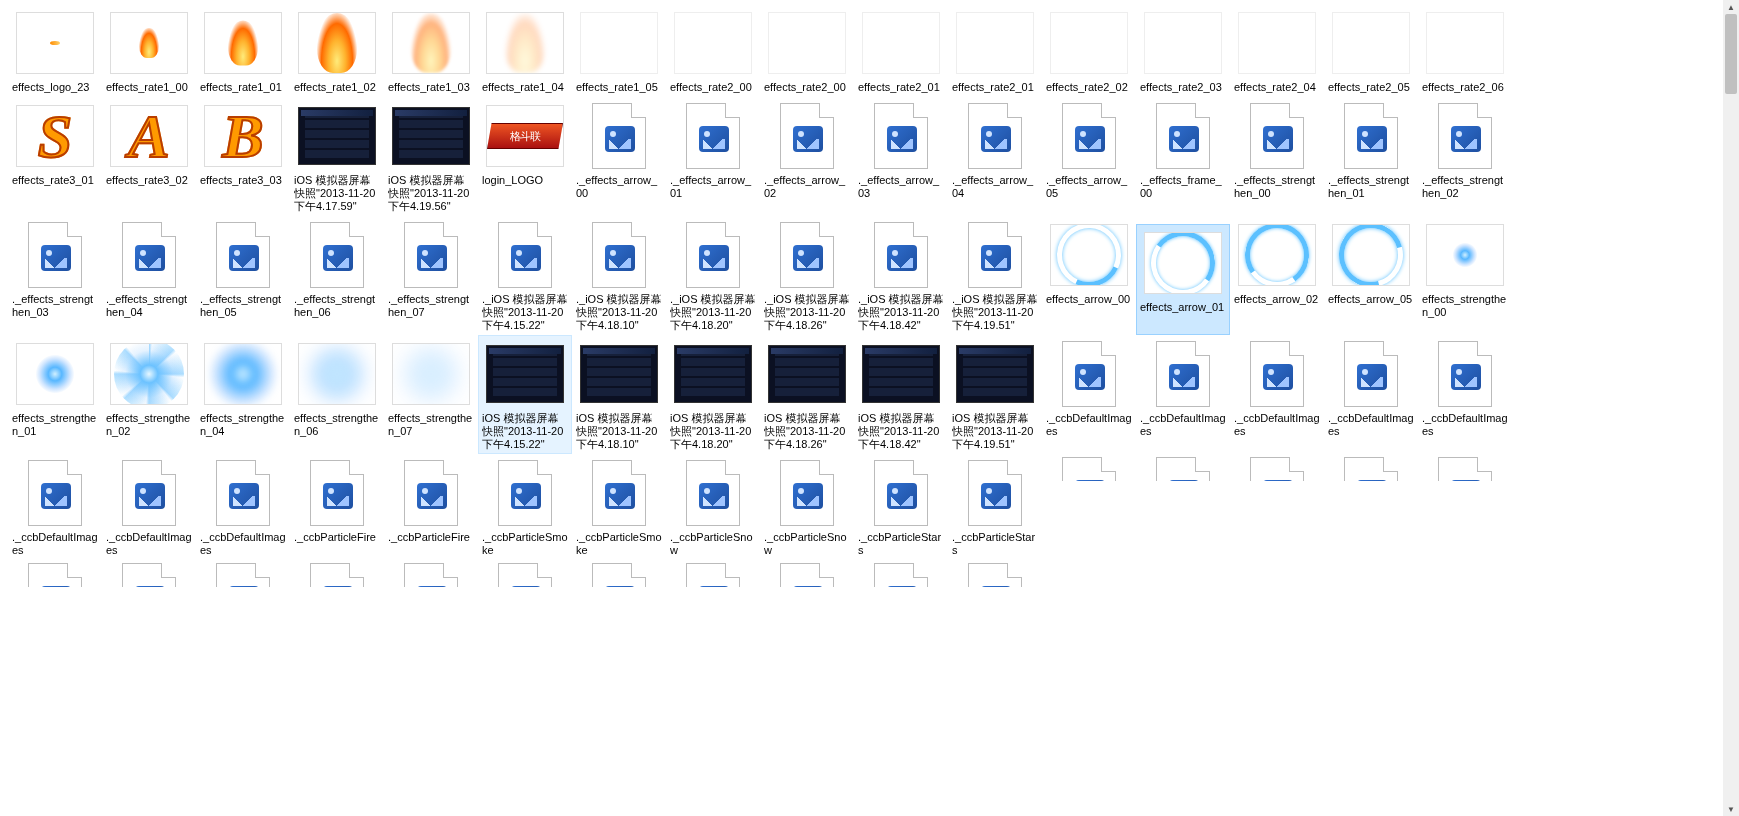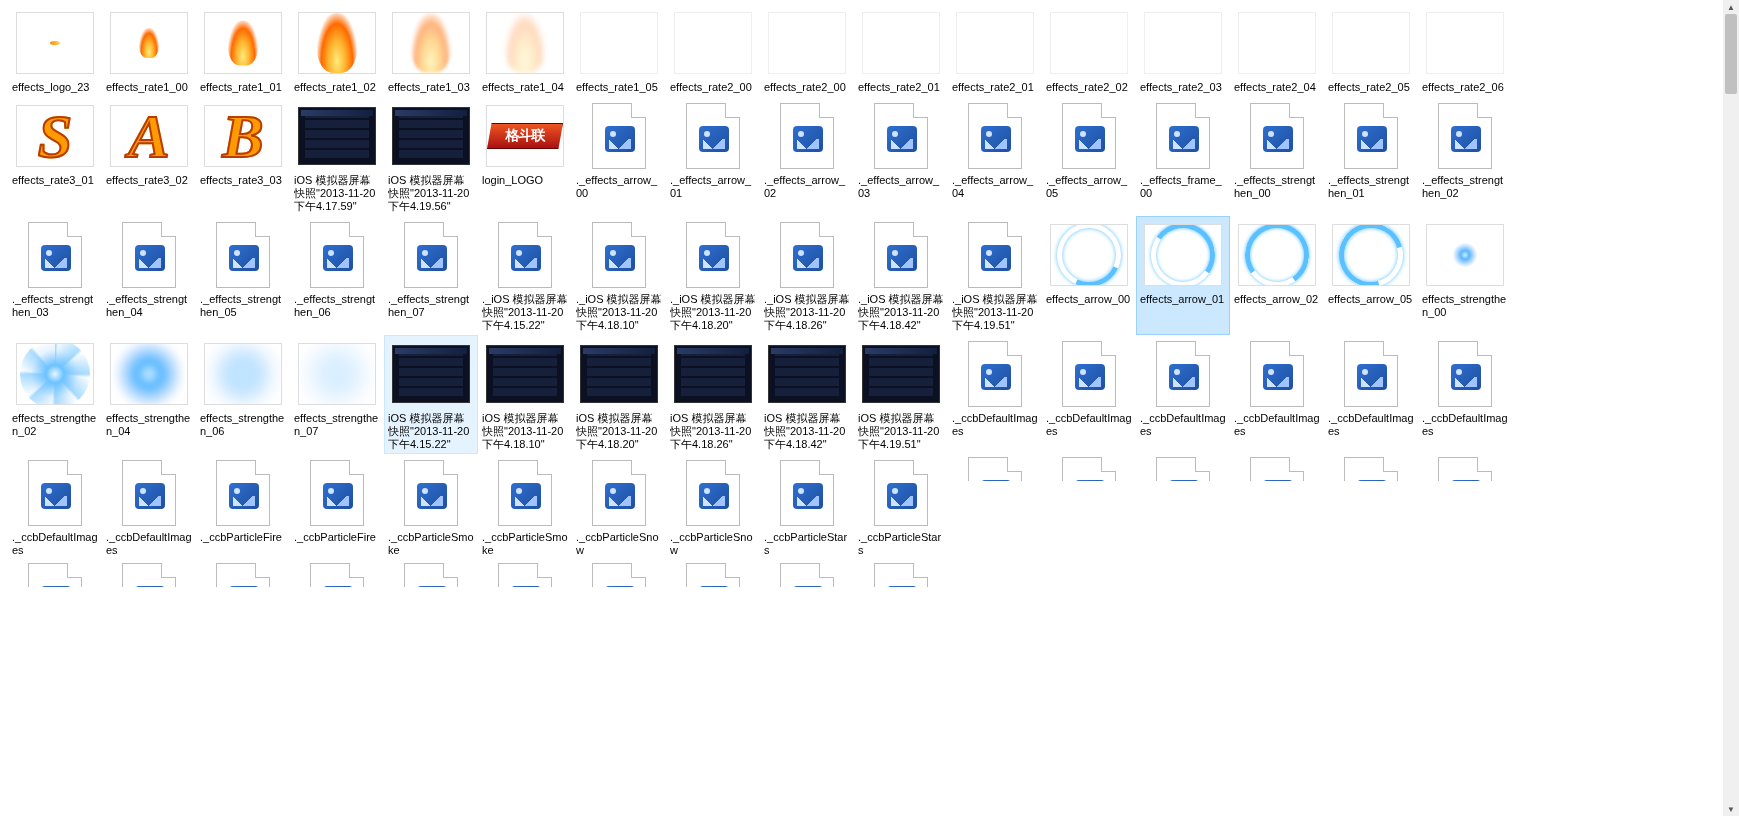--- a/index.html
+++ b/index.html
@@ -1,20 +1,20 @@
 <!DOCTYPE html>
 <html><head>
 <meta charset="utf-8">
 <style>
   * { box-sizing: border-box; margin: 0; padding: 0; }
   body { font-family: "Segoe UI", "Microsoft YaHei", sans-serif; font-size: 11px; background: #fff; color: #000; overflow-x: hidden; }
   .viewport { display: flex; }
   .grid { flex: 1; display: grid; grid-template-columns: repeat(16, 94px); gap: 0; padding: 4px 8px; align-content: start; }
   .item { display: flex; flex-direction: column; align-items: center; padding: 2px; cursor: pointer; border: 1px solid transparent; }
-  .item.selected { background: #cce8ff; border-color: #99d1ff; }
+  .item.selected { background: #cce8ff; border-color: #99d1ff; margin-top: 8px; }
   .item.hover { background: #e5f3ff; border-color: #cce8ff; }
   .thumb { width: 80px; height: 72px; display: flex; align-items: center; justify-content: center; margin-bottom: 2px; position: relative; }
   .label { text-align: left; width: 86px; line-height: 13px; word-wrap: break-word; overflow: hidden; max-height: 52px; font-size: 11px; }
   .scrollbar { width: 16px; background: #f0f0f0; position: relative; height: 816px; }
   .scroll-thumb { position: absolute; top: 14px; right: 2px; width: 12px; height: 80px; background: #c0c0c0; border-radius: 2px; }
   .scroll-arrow { position:absolute; width:14px; height:14px; display:flex; align-items:center; justify-content:center; font-size:8px; color:#555;}
   .scroll-arrow.up{top:0;left:1px;}
   .scroll-arrow.down{bottom:0;left:1px;}
 
   
@@ -41,21 +41,21 @@
   .big-letter{font-family: Georgia, "Times New Roman", serif; font-style:italic; font-weight:700; font-size:62px; line-height:1; background:linear-gradient(#ffe46b,#ff7a00); -webkit-background-clip:text; background-clip:text; color:transparent; -webkit-text-stroke:2px #b93d00; text-shadow: 0 0 1px #ff9a00;}
 
   
   .gameui{width:78px;height:58px;background:#0b1022;border:1px solid #333;position:relative;overflow:hidden;}
   .gameui::before{content:"";position:absolute;inset:6px;background:
     repeating-linear-gradient(0deg,#16203a 0 8px,#0b1022 8px 10px),
     repeating-linear-gradient(90deg,rgba(100,130,180,.2) 0 18px,transparent 18px 22px);}
   .gameui .accent{position:absolute;top:2px;left:2px;right:2px;height:6px;background:linear-gradient(90deg,#2a3b66,#12203f);}
 
   
-  .loginlogo{width:76px;height:26px;background:linear-gradient(#e52,#a11);display:flex;align-items:center;justify-content:center;color:#fff;font-weight:700;font-size:14px;clip-path: polygon(6% 0,100% 0,94% 100%,0 100%);letter-spacing:-1px;border:1px solid #600;}
+  .loginlogo{width:76px;height:26px;background:linear-gradient(#e52,#a11);display:flex;align-items:center;justify-content:center;color:#fff;font-weight:400;font-size:11px;clip-path: polygon(6% 0,100% 0,94% 100%,0 100%);letter-spacing:-1px;border:1px solid #600;}
 
   
   .arc{width:64px;height:64px;border:5px solid #5bc0ff;border-radius:50%;box-shadow:0 0 4px #5bc0ff, inset 0 0 4px #5bc0ff;}
   .arc.a0{border-top-color:transparent;border-left-color:transparent;border-right-color:transparent; transform:rotate(-20deg);}
   .arc.a1{border-bottom-color:transparent;border-left-color:transparent;transform:rotate(-10deg);}
   .arc.a2{border-bottom-color:transparent;transform:rotate(10deg);}
   .arc.a3{border-bottom-color:transparent;border-right-color:transparent;transform:rotate(190deg);}
   .arc.a4{border-right-color:transparent;transform:rotate(190deg);}
   .arc.a5{border-top-color:transparent;transform:rotate(120deg);}
   .line-frame{width:66px;height:3px;background:linear-gradient(90deg, transparent, #7cd0ff, transparent);box-shadow:0 0 6px #7cd0ff;}
@@ -437,20 +437,28 @@
         <div class="thumb" style="">
           <div class="img-border">
             <div class="burst sm"></div>
           </div>
         </div>
         <div class="label">effects_strengthen_00</div>
       </div>
       <div class="item">
         <div class="thumb" style="">
           <div class="img-border">
+            <div class="burst md"></div>
+          </div>
+        </div>
+        <div class="label">effects_strengthen_01</div>
+      </div>
+      <div class="item">
+        <div class="thumb" style="">
+          <div class="img-border">
             <div class="burst spike"></div>
           </div>
         </div>
         <div class="label">effects_strengthen_02</div>
       </div>
       <div class="item">
         <div class="thumb" style="">
           <div class="img-border">
             <div class="burst soft"></div>
           </div>

